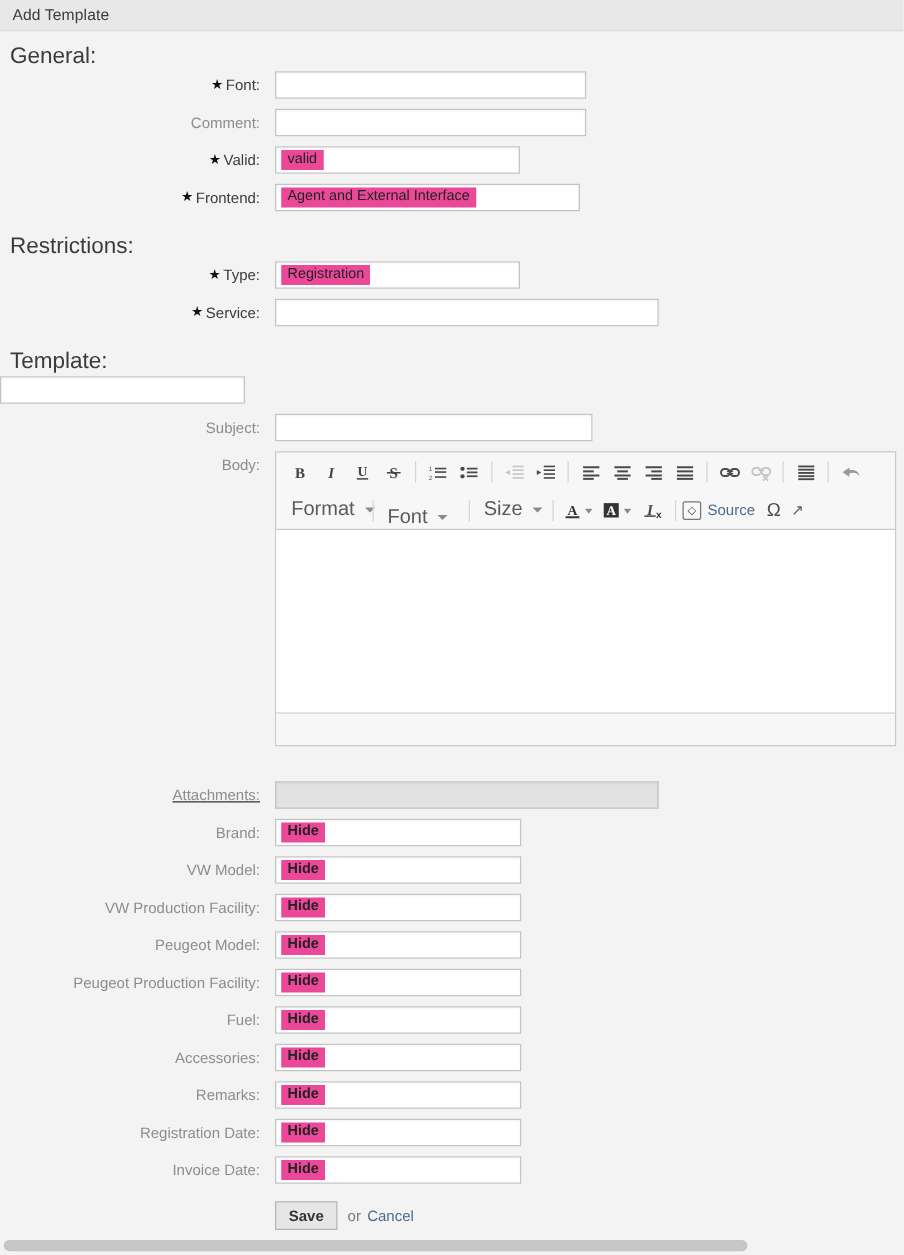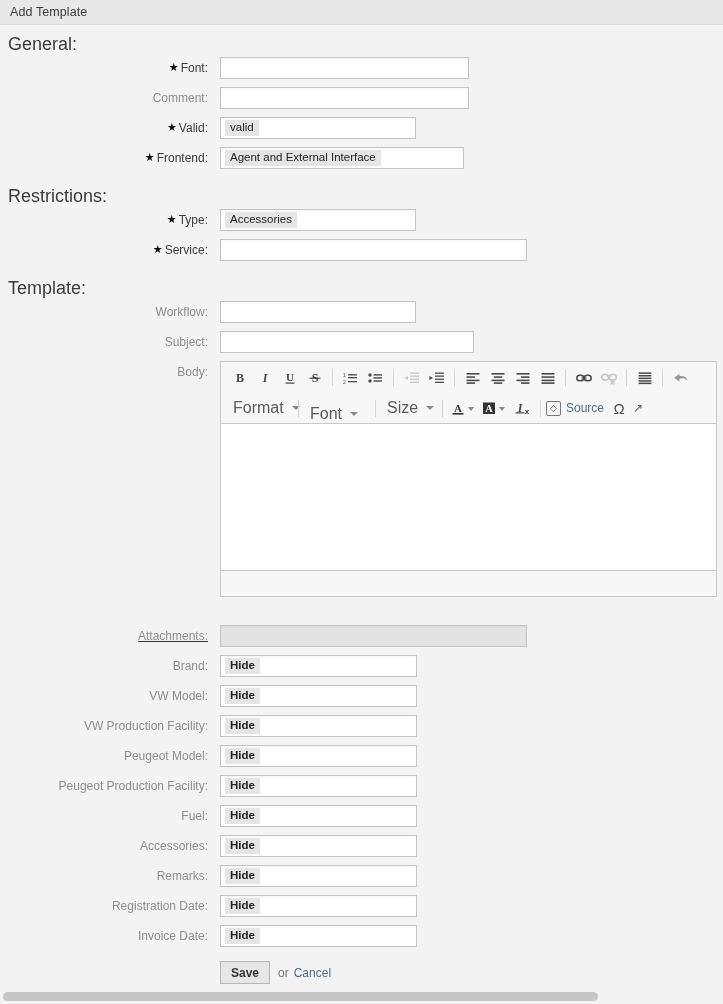--- a/index.html
+++ b/index.html
@@ -72,21 +72,21 @@
     display: flex;
     align-items: center;
     padding: 0 4px;
     box-shadow: inset 0 1px 2px rgba(0,0,0,0.045);
   }
   .inp.disabled {
     background: #e2e2e2;
     box-shadow: inset 0 1px 2px rgba(0,0,0,0.05);
   }
   .token {
-    background: #e5e5e5;
+    background: #ec4899;
     color: #222;
     font-size: 11.5px;
     padding: 1px 5px 2px 5px;
     line-height: 13px;
     white-space: nowrap;
   }
   .token.hide { font-weight: bold; font-size: 11.5px; }
 
   
   .w-name      { width: 249px; }
@@ -260,38 +260,37 @@
         </div>
       </div>
     </div>
 
     <div class="section-title">Restrictions:</div>
 
     <div class="frow">
       <div class="flabel req"><span class="star">★</span><span>Type:</span></div>
       <div class="fctl">
         <div class="inp w-type">
-          <span class="token">Accessories</span>
+          <span class="token">Registration</span>
         </div>
       </div>
     </div>
 
     <div class="frow">
       <div class="flabel req"><span class="star">★</span><span>Service:</span></div>
       <div class="fctl">
         <div class="inp w-service">
           <span></span>
         </div>
       </div>
     </div>
 
     <div class="section-title">Template:</div>
 
     <div class="frow">
-      <div class="flabel">Workflow:</div>
       <div class="fctl">
         <div class="inp w-workflow">
           <span></span>
         </div>
       </div>
     </div>
 
     <div class="frow">
       <div class="flabel">Subject:</div>
       <div class="fctl">

